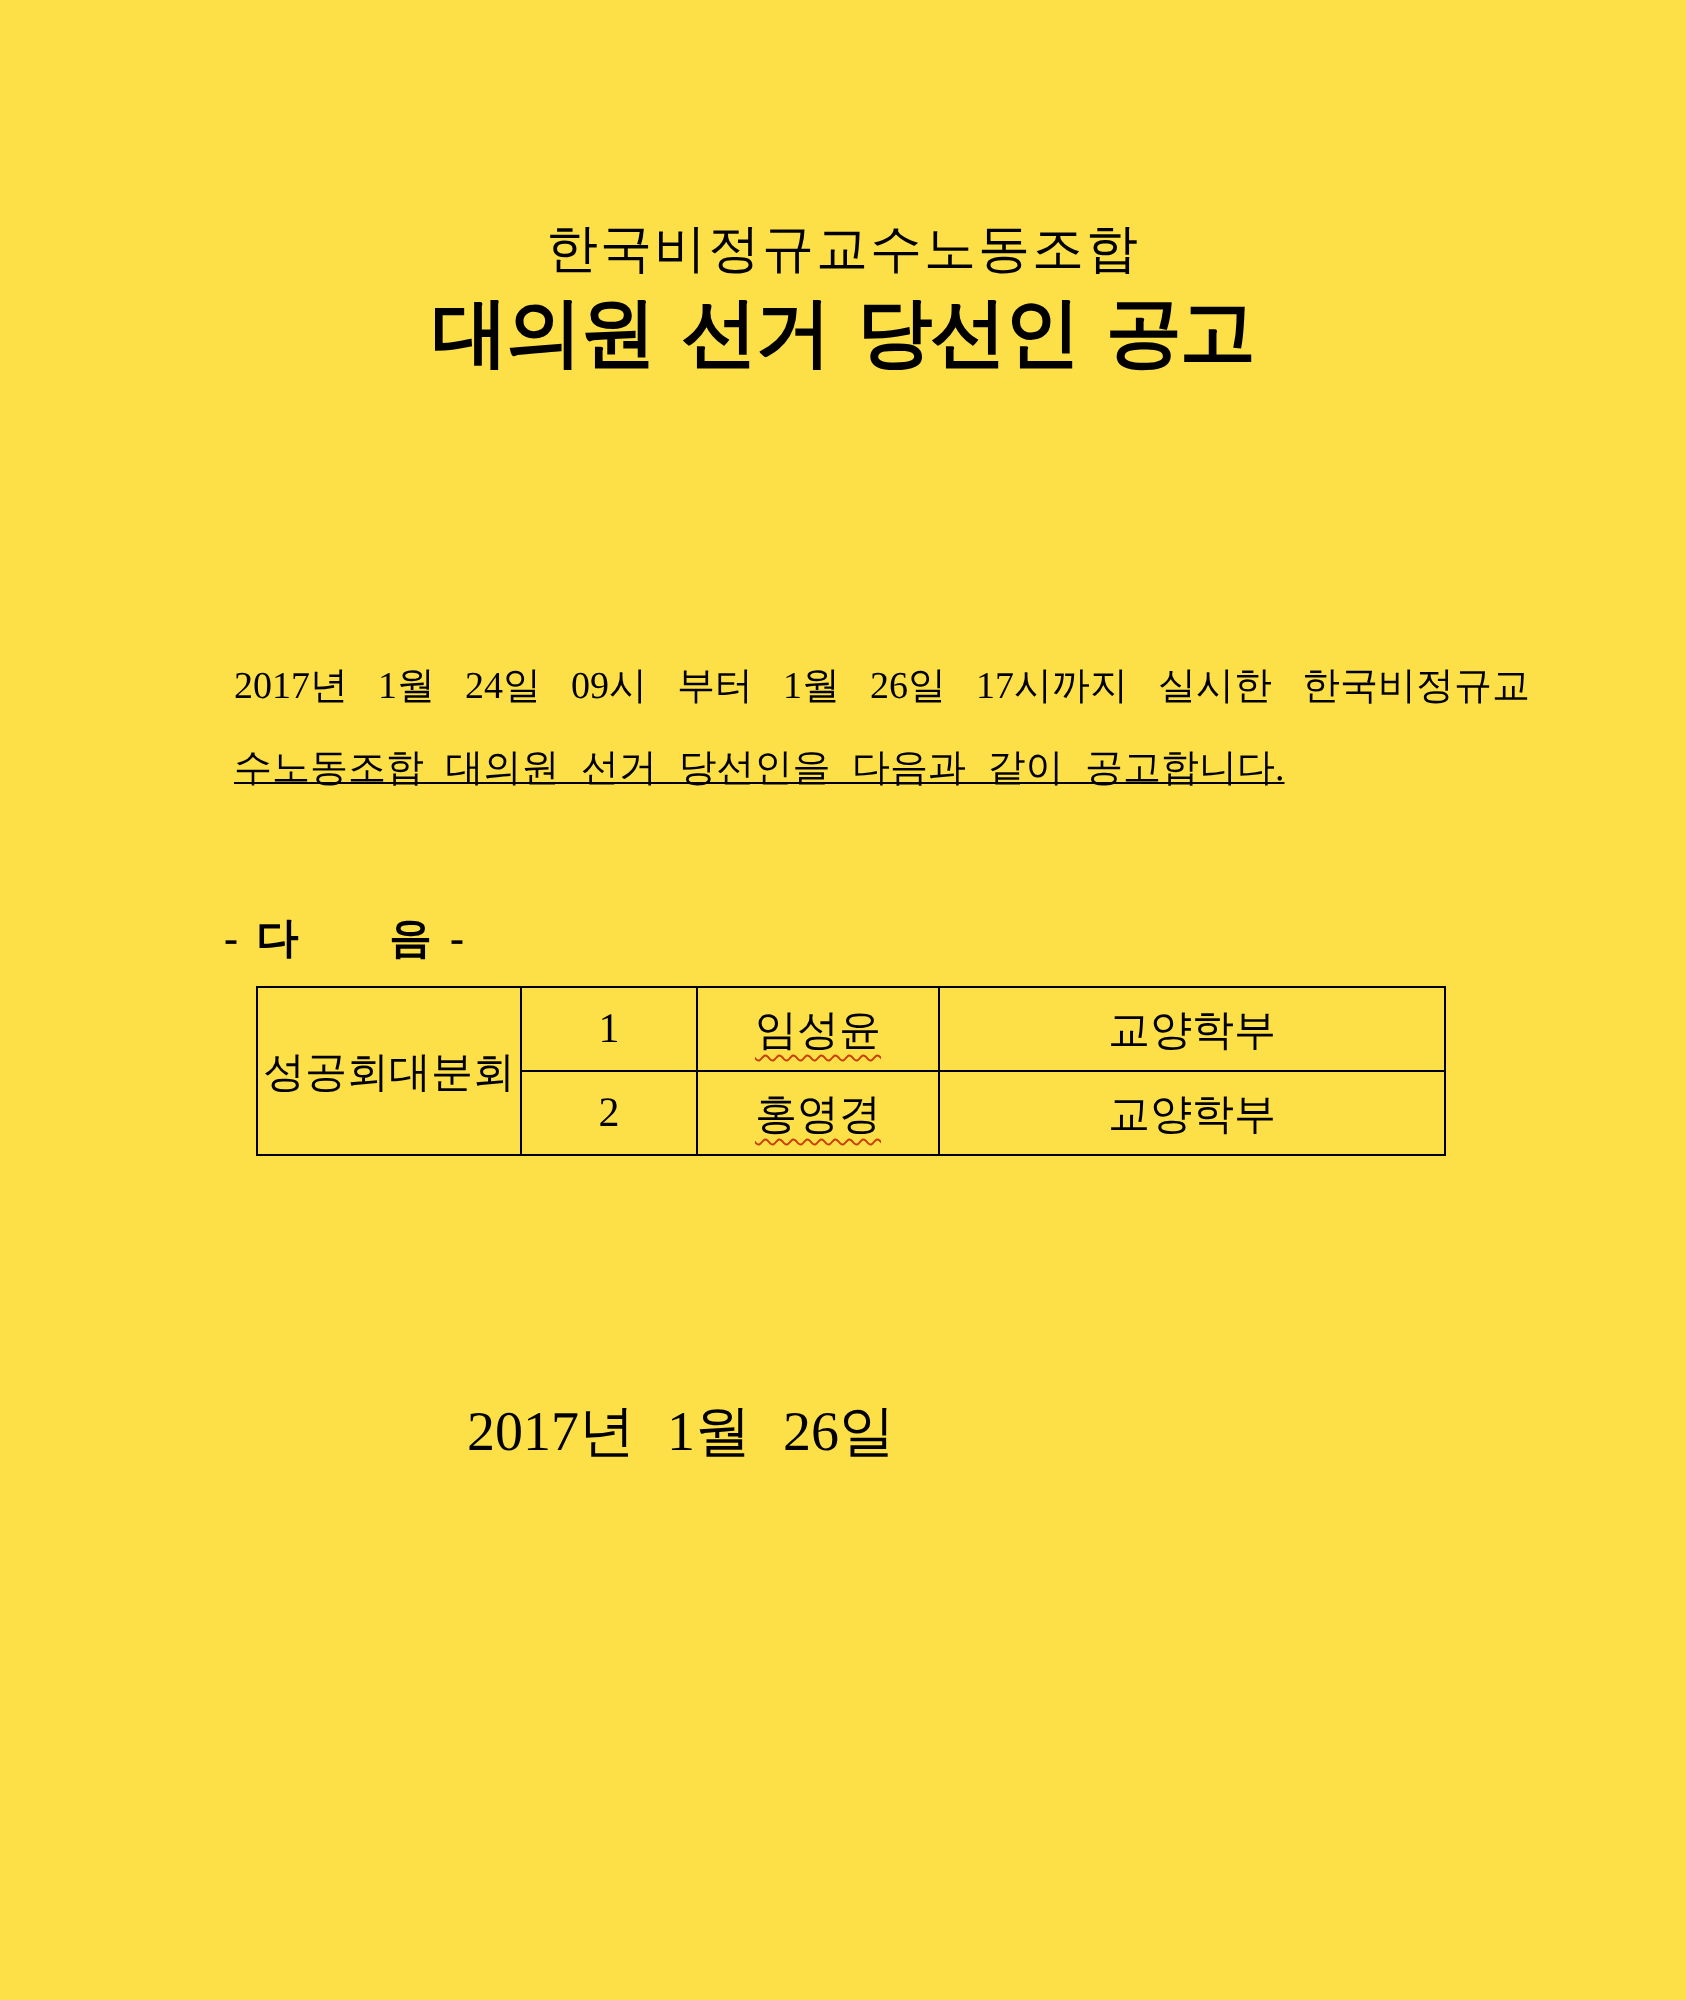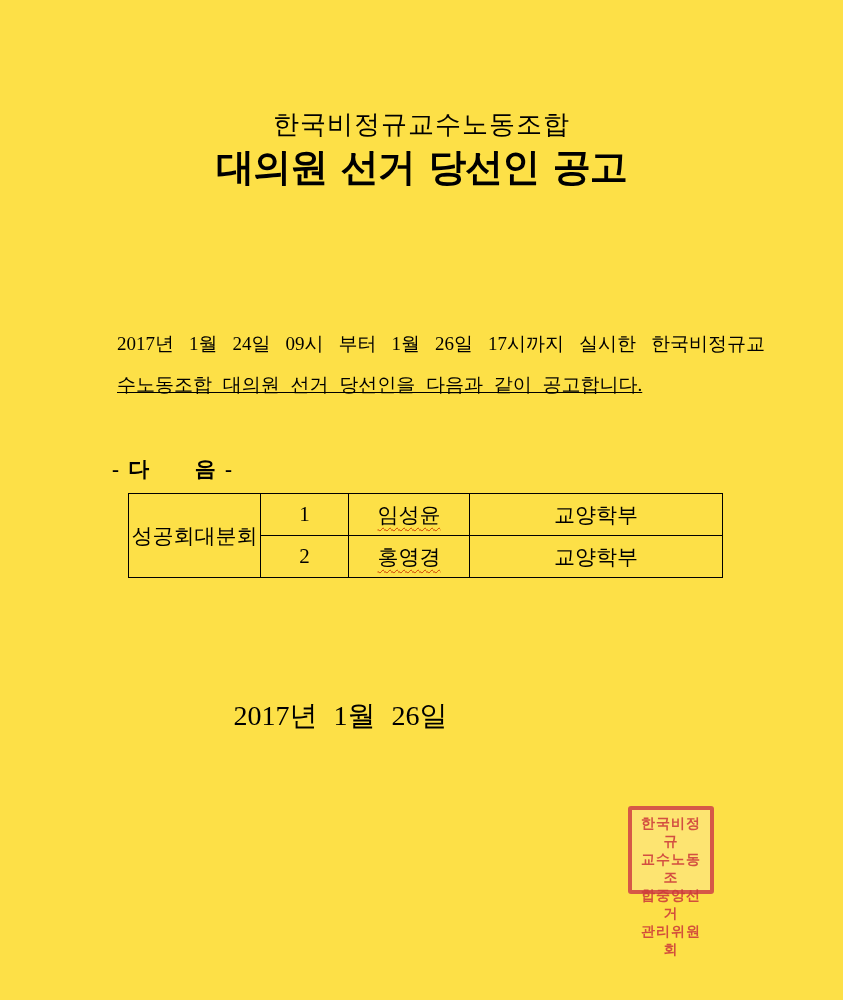--- a/index.html
+++ b/index.html
@@ -174,20 +174,14 @@
           <span class="spellwave">홍영경</span>
         </td>
         <td>교양학부</td>
       </tr>
     </tbody>
   </table>
 
   <div class="date-line">2017년 1월 26일</div>
 
 
-  <div class="seal">
-    <div class="seal-row">한국비정규</div>
-    <div class="seal-row">교수노동조</div>
-    <div class="seal-row">합중앙선거</div>
-    <div class="seal-row">관리위원회</div>
-  </div>
 
 </div>
 
 </body></html>

